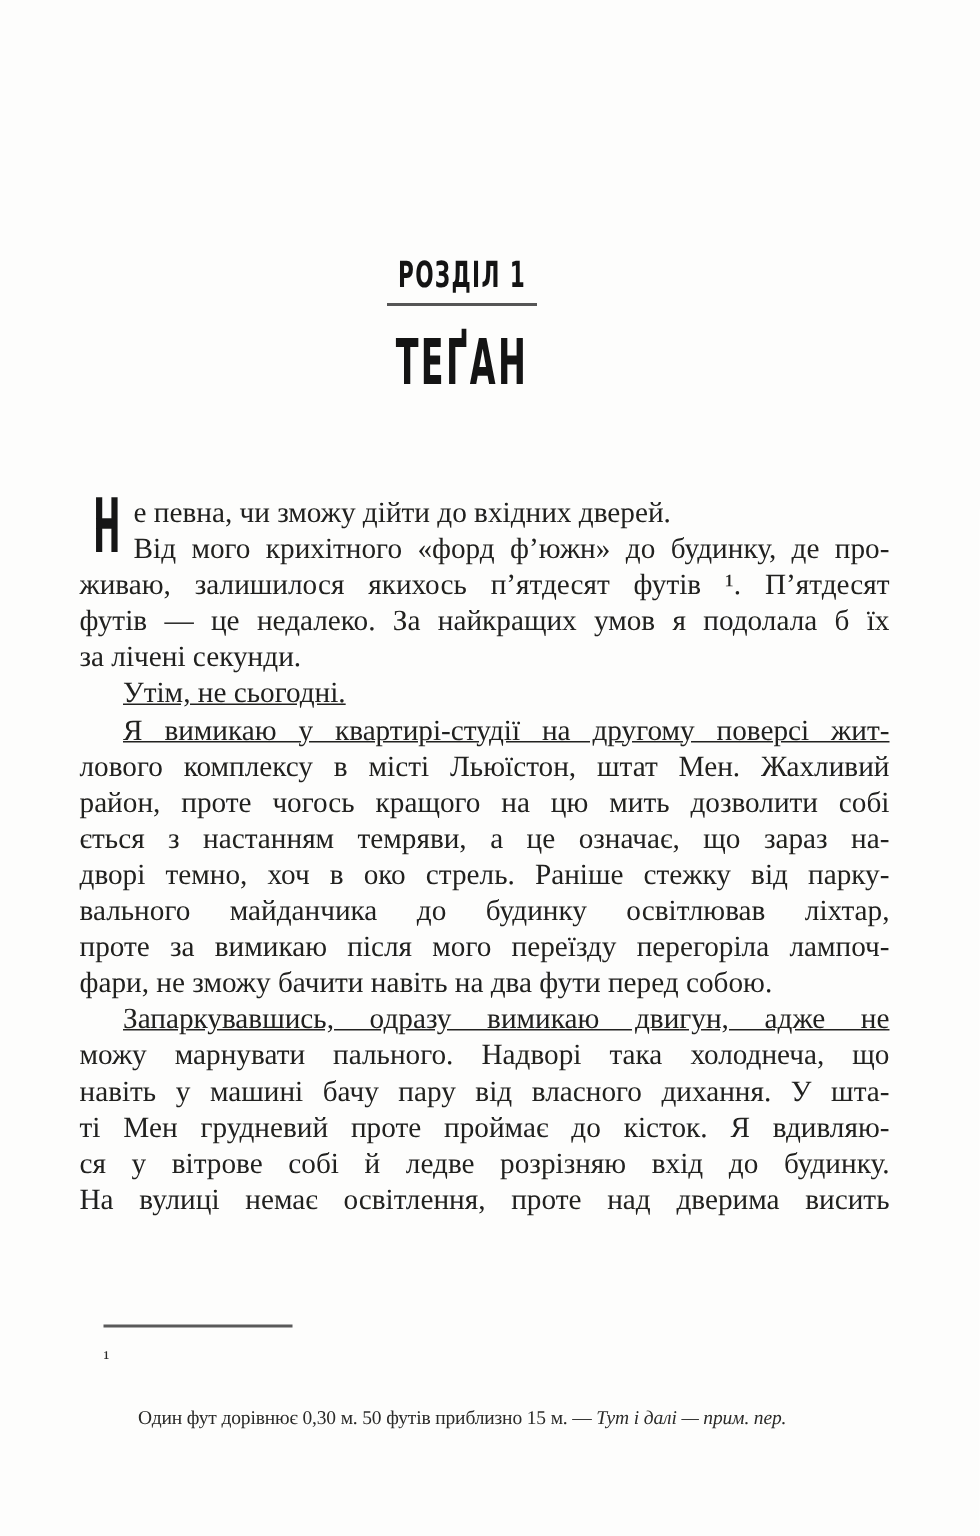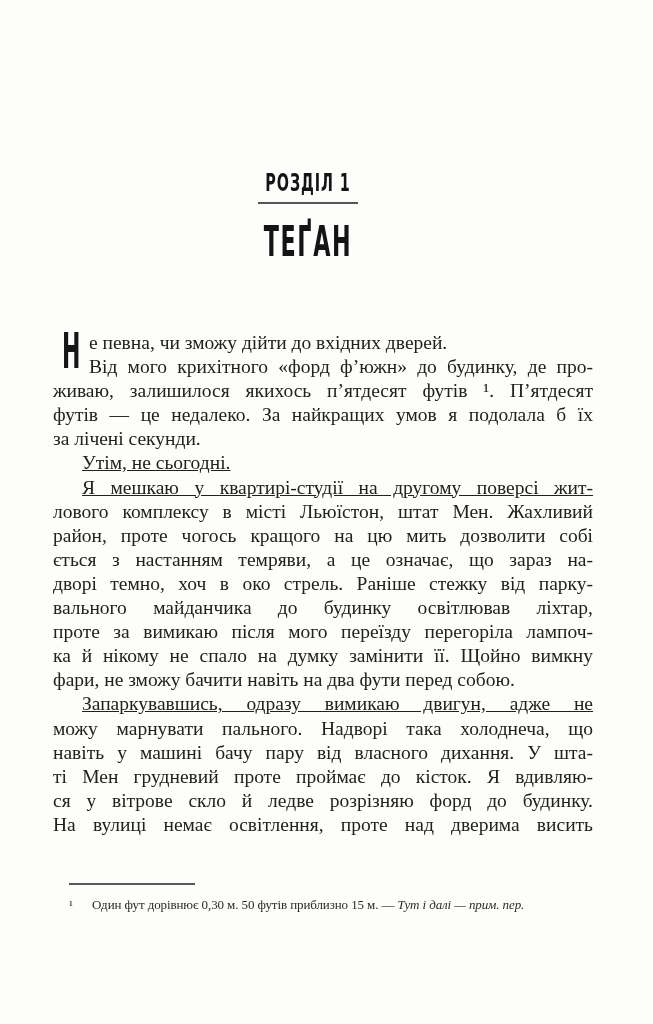--- a/index.html
+++ b/index.html
@@ -83,21 +83,21 @@
   .footnote {
     position:absolute; left:53px; top:895px; width:540px;
     font-size:13px; line-height:20px;
     letter-spacing:-0.1px;
     color:#2a2a28;
   }
   .footnote .fn-marker {
     position:absolute; left:16px; top:0;
   }
   .footnote .fn-body {
-    display:block; padding-left:39px;
+    display:block; padding-left:39px;margin-top:40px;
   }
   .footnote i { font-style:italic; }
 </style>
 </head>
 <body>
 
 <div class="page">
 
   <div class="chapter-head">
     <div class="chapter-label">РОЗДІЛ 1</div>
@@ -107,34 +107,33 @@
 
   <div class="body-text">
     <div class="drop-cap">Н</div>
 
   <div class="line dc last">е певна, чи зможу дійти до вхідних дверей.</div>
       <div class="line dc">Від мого крихітного «форд ф’южн» до будинку, де про-</div>
       <div class="line">живаю, залишилося якихось п’ятдесят футів ¹. П’ятдесят</div>
       <div class="line">футів — це недалеко. За найкращих умов я подолала б їх</div>
       <div class="line last">за лічені секунди.</div>
       <div class="line indent last">Утім, не сьогодні.</div>
-      <div class="line indent">Я мешкаю у квартирі-студії на другому поверсі жит-</div>
+      <div class="line indent">Я вимикаю у квартирі-студії на другому поверсі жит-</div>
       <div class="line">лового комплексу в місті Льюїстон, штат Мен. Жахливий</div>
       <div class="line">район, проте чогось кращого на цю мить дозволити собі</div>
       <div class="line">ється з настанням темряви, а це означає, що зараз на-</div>
       <div class="line">дворі темно, хоч в око стрель. Раніше стежку від парку-</div>
       <div class="line">вального майданчика до будинку освітлював ліхтар,</div>
       <div class="line">проте за вимикаю після мого переїзду перегоріла лампоч-</div>
-      <div class="line">ка й нікому не спало на думку замінити її. Щойно вимкну</div>
       <div class="line last">фари, не зможу бачити навіть на два фути перед собою.</div>
       <div class="line indent">Запаркувавшись, одразу вимикаю двигун, адже не</div>
       <div class="line">можу марнувати пального. Надворі така холоднеча, що</div>
       <div class="line">навіть у машині бачу пару від власного дихання. У шта-</div>
       <div class="line">ті Мен грудневий проте проймає до кісток. Я вдивляю-</div>
-      <div class="line">ся у вітрове скло й ледве розрізняю форд до будинку.</div>
+      <div class="line">ся у вітрове собі й ледве розрізняю вхід до будинку.</div>
       <div class="line">На вулиці немає освітлення, проте над дверима висить</div>
     </div>
 
   <div class="footnote-separator"></div>
 
   <div class="footnote">
     <span class="fn-marker">¹</span>
     <span class="fn-body"><span>Один фут дорівнює 0,30 м. 50 футів приблизно 15 м. — </span><i>Тут і далі — прим. пер.</i></span>
   </div>
 

